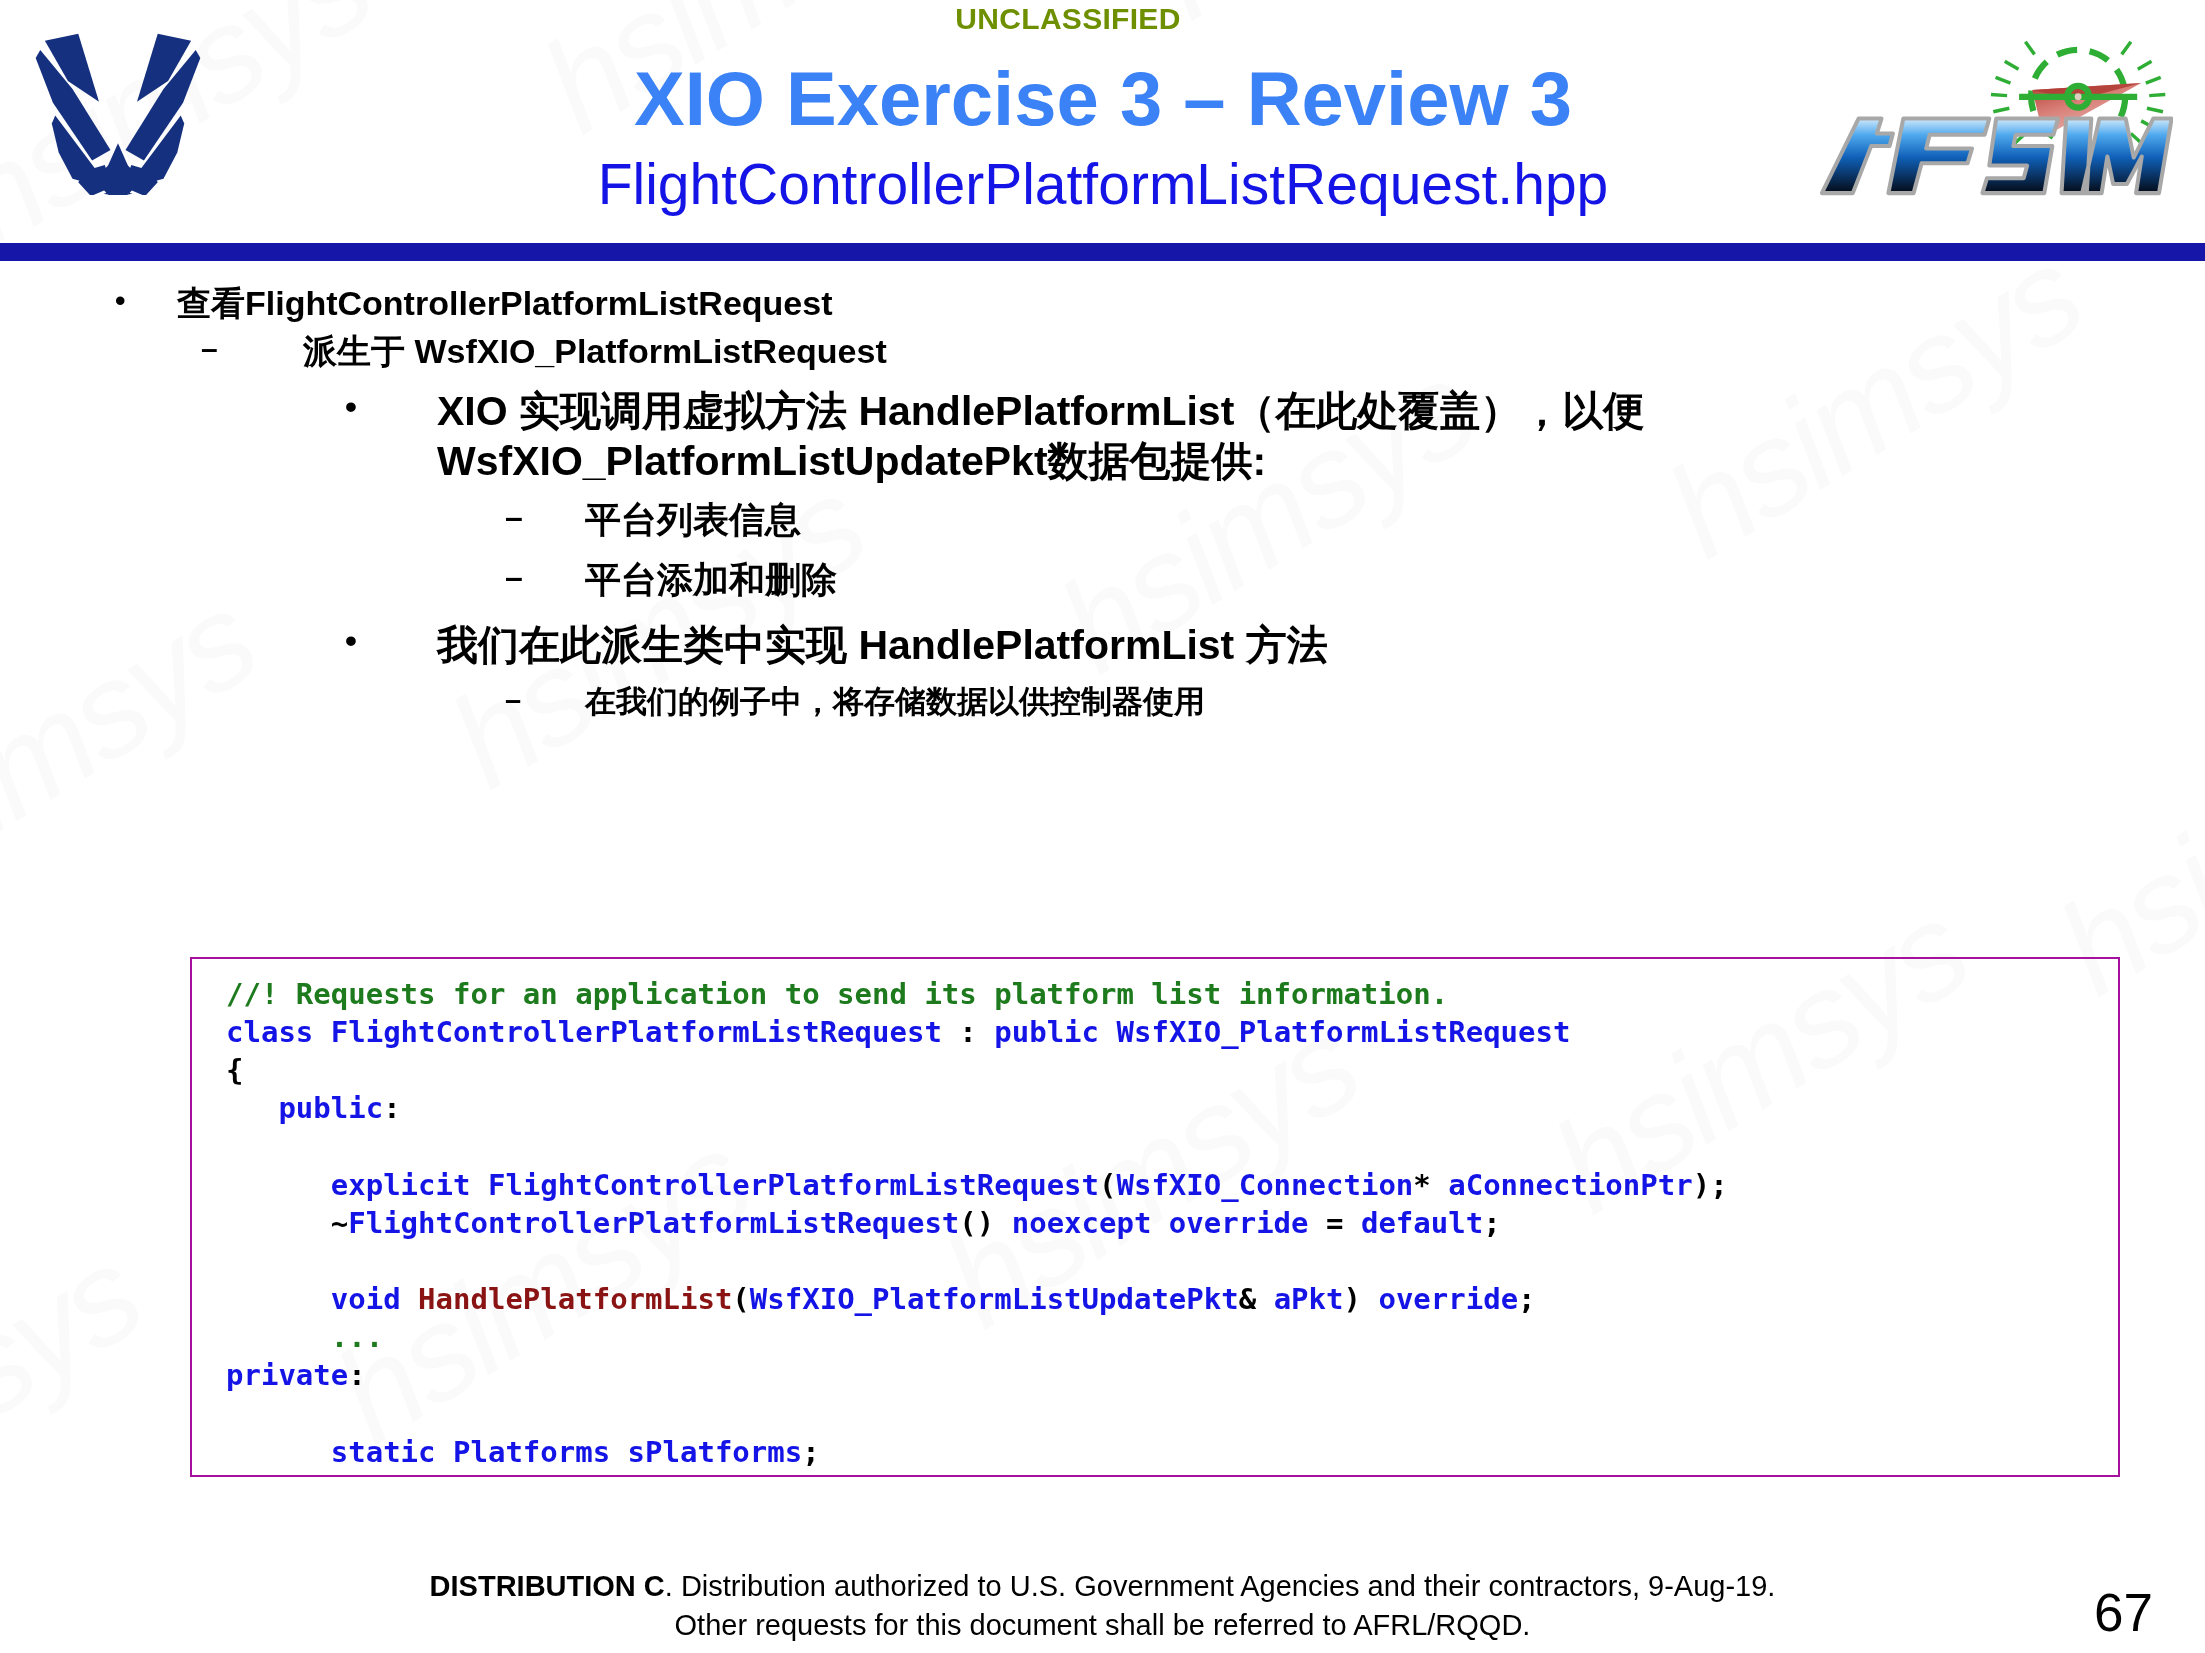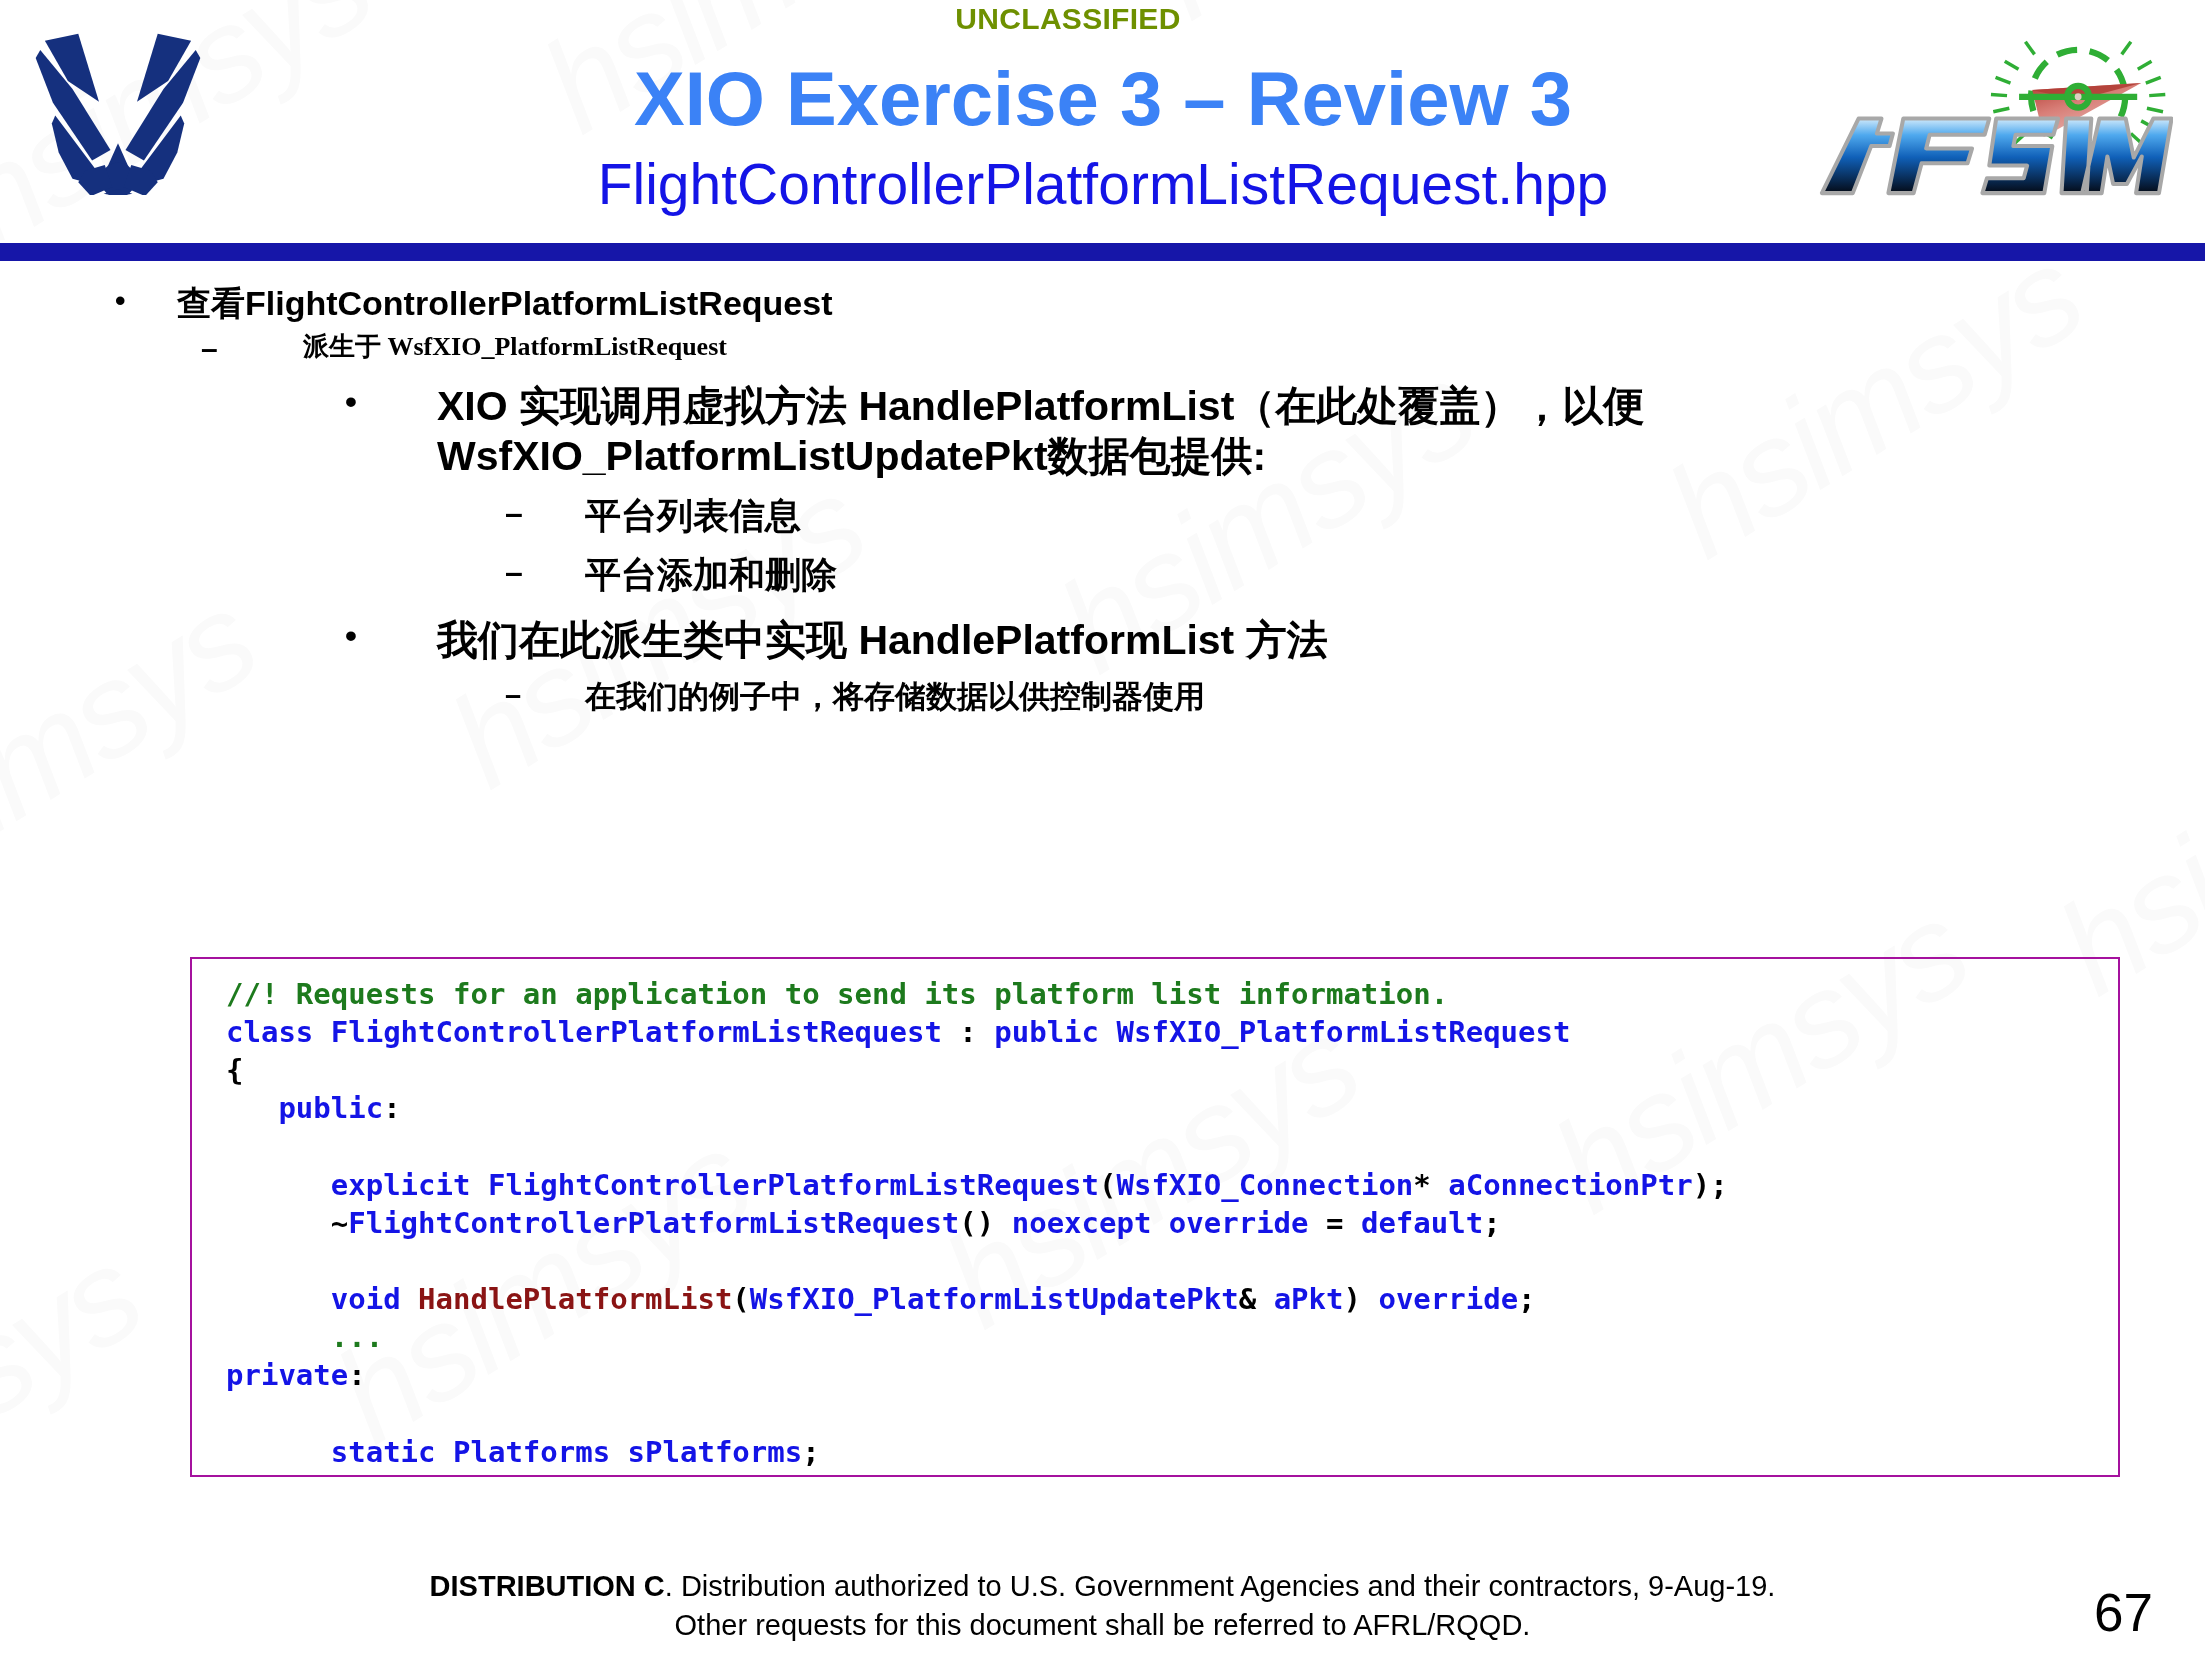--- a/index.html
+++ b/index.html
@@ -116,21 +116,21 @@
   .b-text { color:#000; }
 
   
   .lvl1 { margin-left:115px; margin-bottom:8px; }
   .lvl1 .b-mark { width:62px; font-size:30px; line-height:1.18; }
   .lvl1 .b-text { font-size:34px; font-weight:bold; line-height:1.18; }
 
   
   .lvl2 { margin-left:201px; margin-bottom:13.8px; }
   .lvl2 .b-mark { width:102px; font-size:30px; line-height:1.2; }
-  .lvl2 .b-text { font-size:26px; font-weight:bold; line-height:1.2;font-family:Liberation Serif, serif; }
+  .lvl2 .b-text { font-size:34px; font-weight:bold; line-height:1.2; }
 
   
   .lvl3 { margin-left:345px; margin-bottom:12.6px; }
   .lvl3 .b-mark { width:92px; font-size:34px; line-height:1.22; }
   .lvl3 .b-text { font-size:41px; font-weight:bold; line-height:1.22; max-width:1378px; }
 
   
   .lvl4 { margin-left:505px; margin-bottom:16px; }
   .lvl4 .b-mark { width:80px; font-size:32px; line-height:1.2; }
   .lvl4 .b-text { font-size:36px; font-weight:bold; line-height:1.2; }

